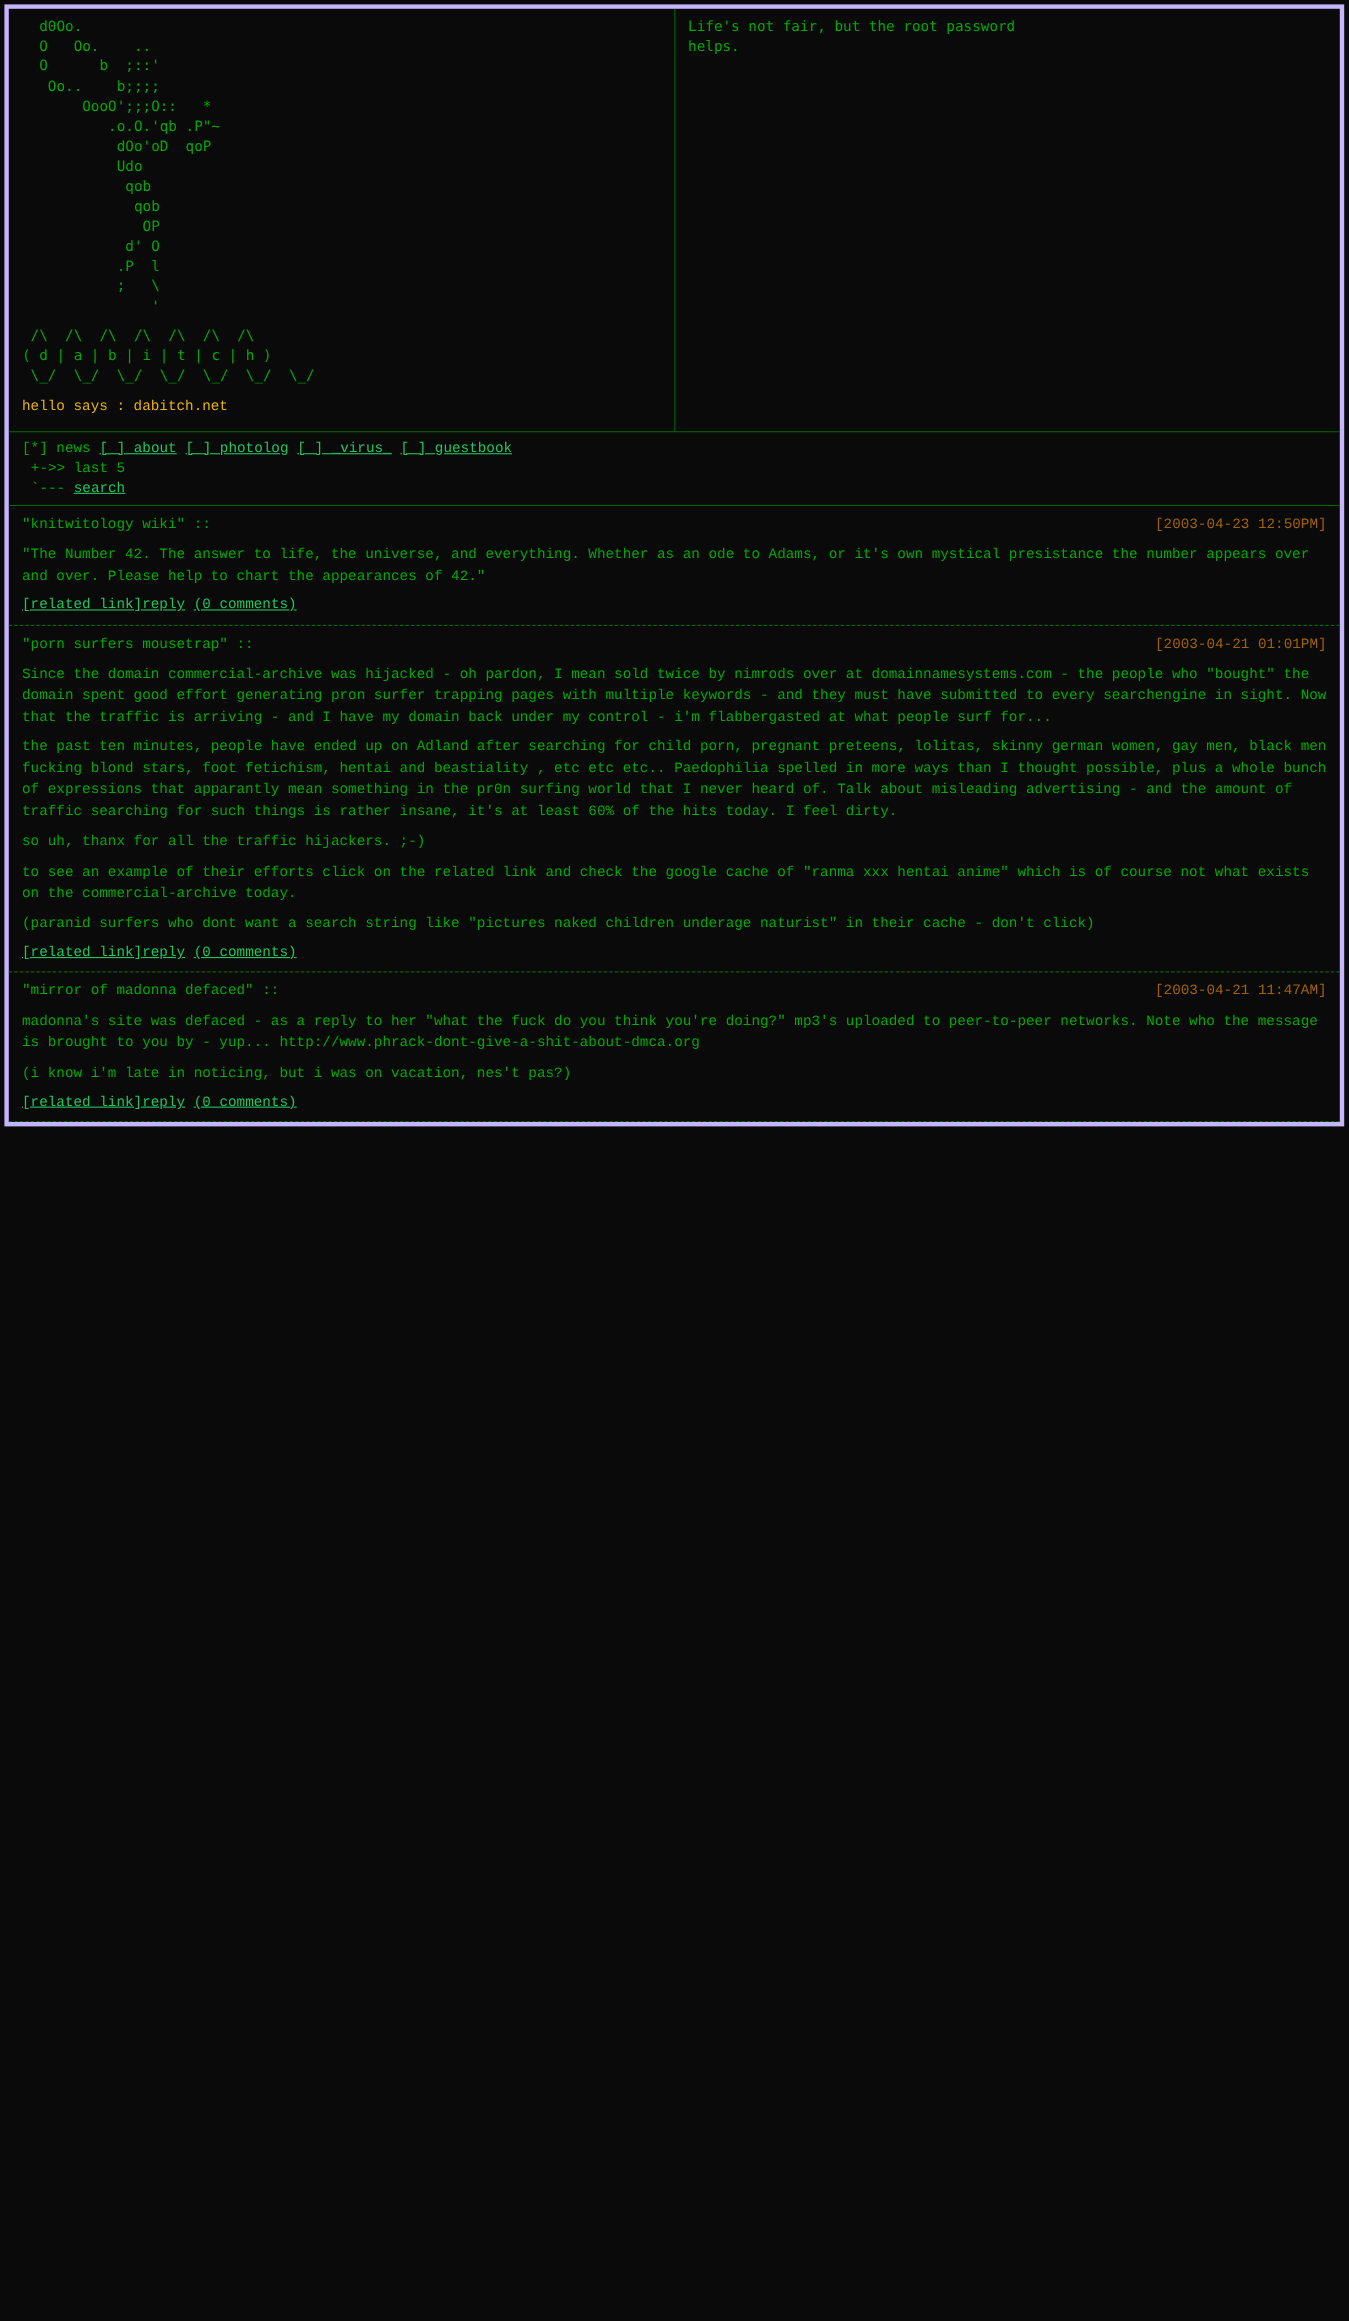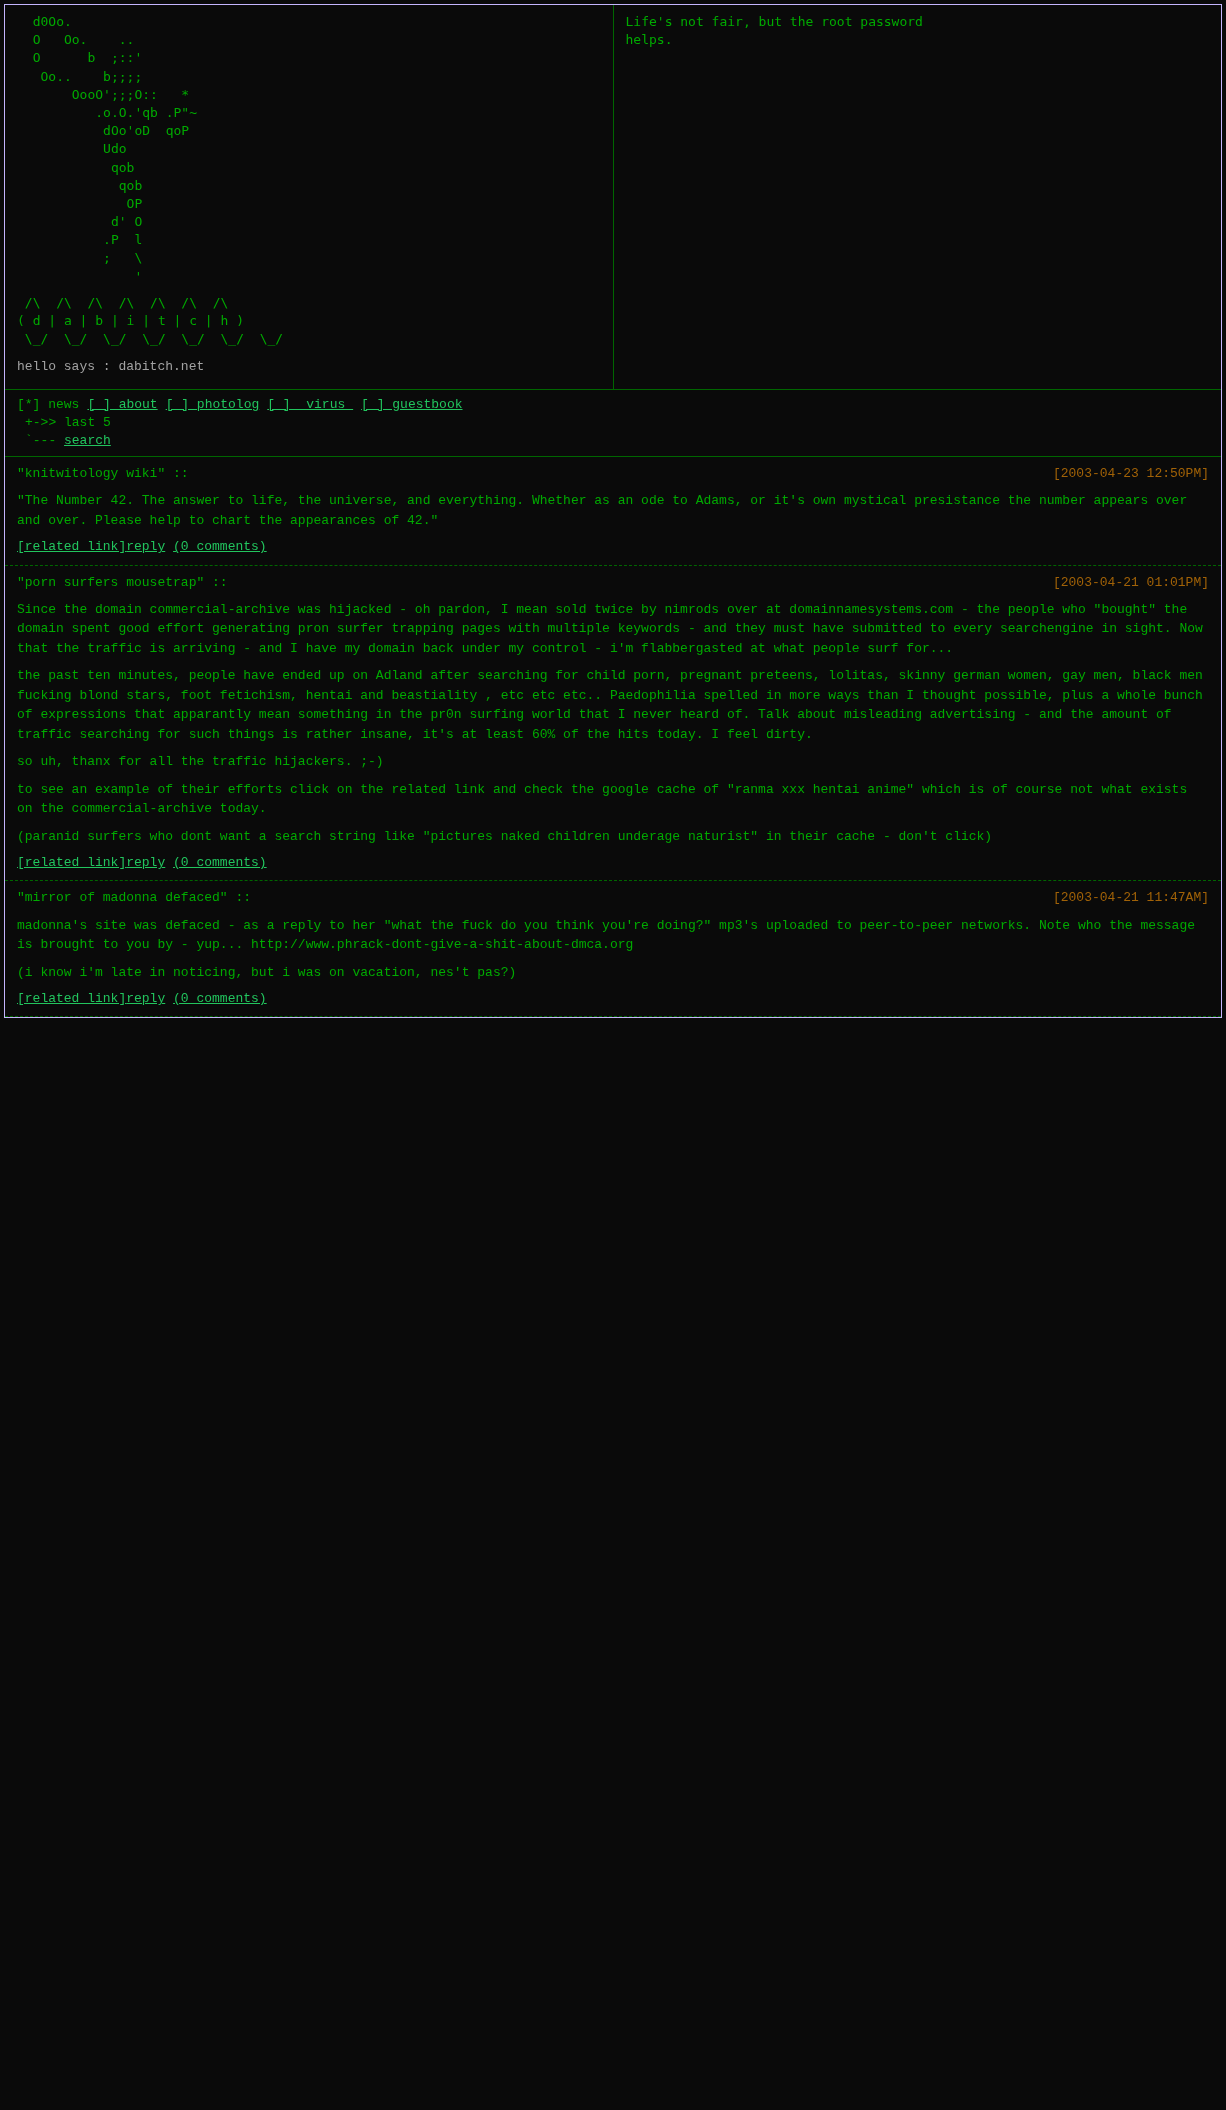--- a/index.html
+++ b/index.html
@@ -4,21 +4,21 @@
   <style>
     * { margin: 0; padding: 0; box-sizing: border-box; }
     body {
       background-color: #0a0a0a;
       color: #00aa00;
       font-family: 'Courier New', Courier, monospace;
       font-size: 13px;
       line-height: 1.4;
     }
     .outer-box {
-      border: 1px solid #c4b5fd;
+      border: 4px solid #c4b5fd;
       margin: 4px;
     }
     .header-section {
       display: flex;
       border-bottom: 1px solid #006600;
     }
     .header-left {
       flex: 1;
       padding: 8px 12px;
       border-right: 1px solid #006600;
@@ -78,21 +78,21 @@
       margin-bottom: 8px;
     }
     .post-footer {
       display: flex;
       justify-content: flex-start;
       align-items: center;
       margin-top: 8px;
     }
     .hello-line {
       padding: 4px 0;
-      color: #a3a3a3;
+      color: #eab308;
     }
   </style>
 </head>
 <body>
 
 <div class="outer-box">
 
   <div class="header-section">
     <div class="header-left">
       <pre class="ascii-art">  d0Oo.

